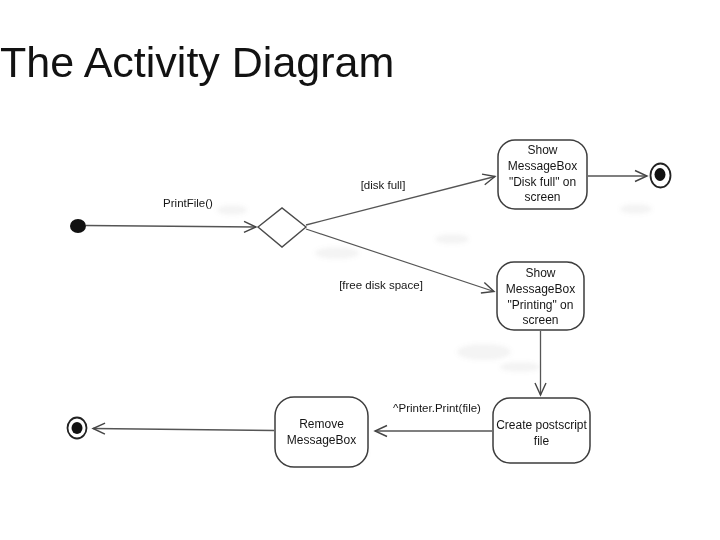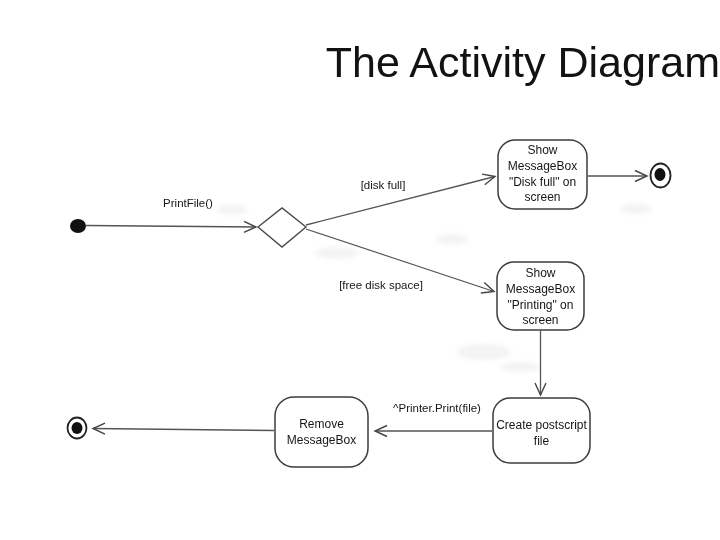--- a/index.html
+++ b/index.html
@@ -16,21 +16,21 @@
     width: 720px;
     height: 540px;
     background: #ffffff;
   }
   .slide-title {
     position: absolute;
     top: 38px;
     left: 0;
     width: 720px;
     margin: 0;
-    text-align: right;
+    text-align: left;
     font-family: "Liberation Sans", sans-serif;
     font-weight: 400;
     font-size: 43px;
     line-height: 1.12;
     color: #121212;
     letter-spacing: 0px;
   }
   .diagram-svg {
     position: absolute;
     top: 0;

